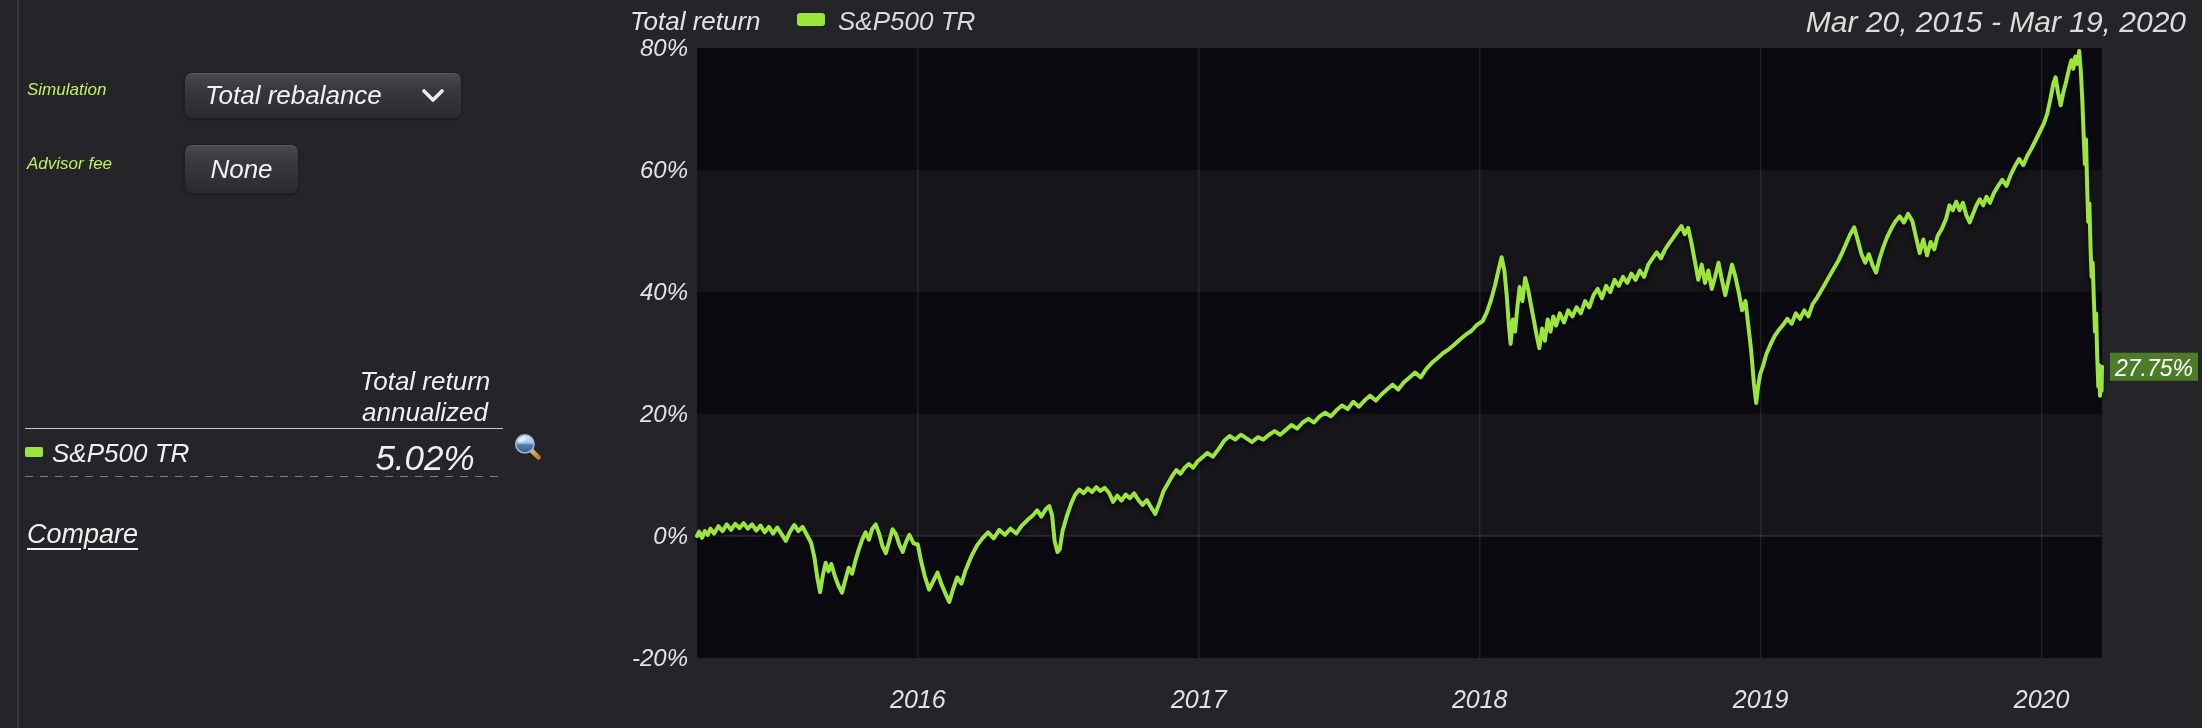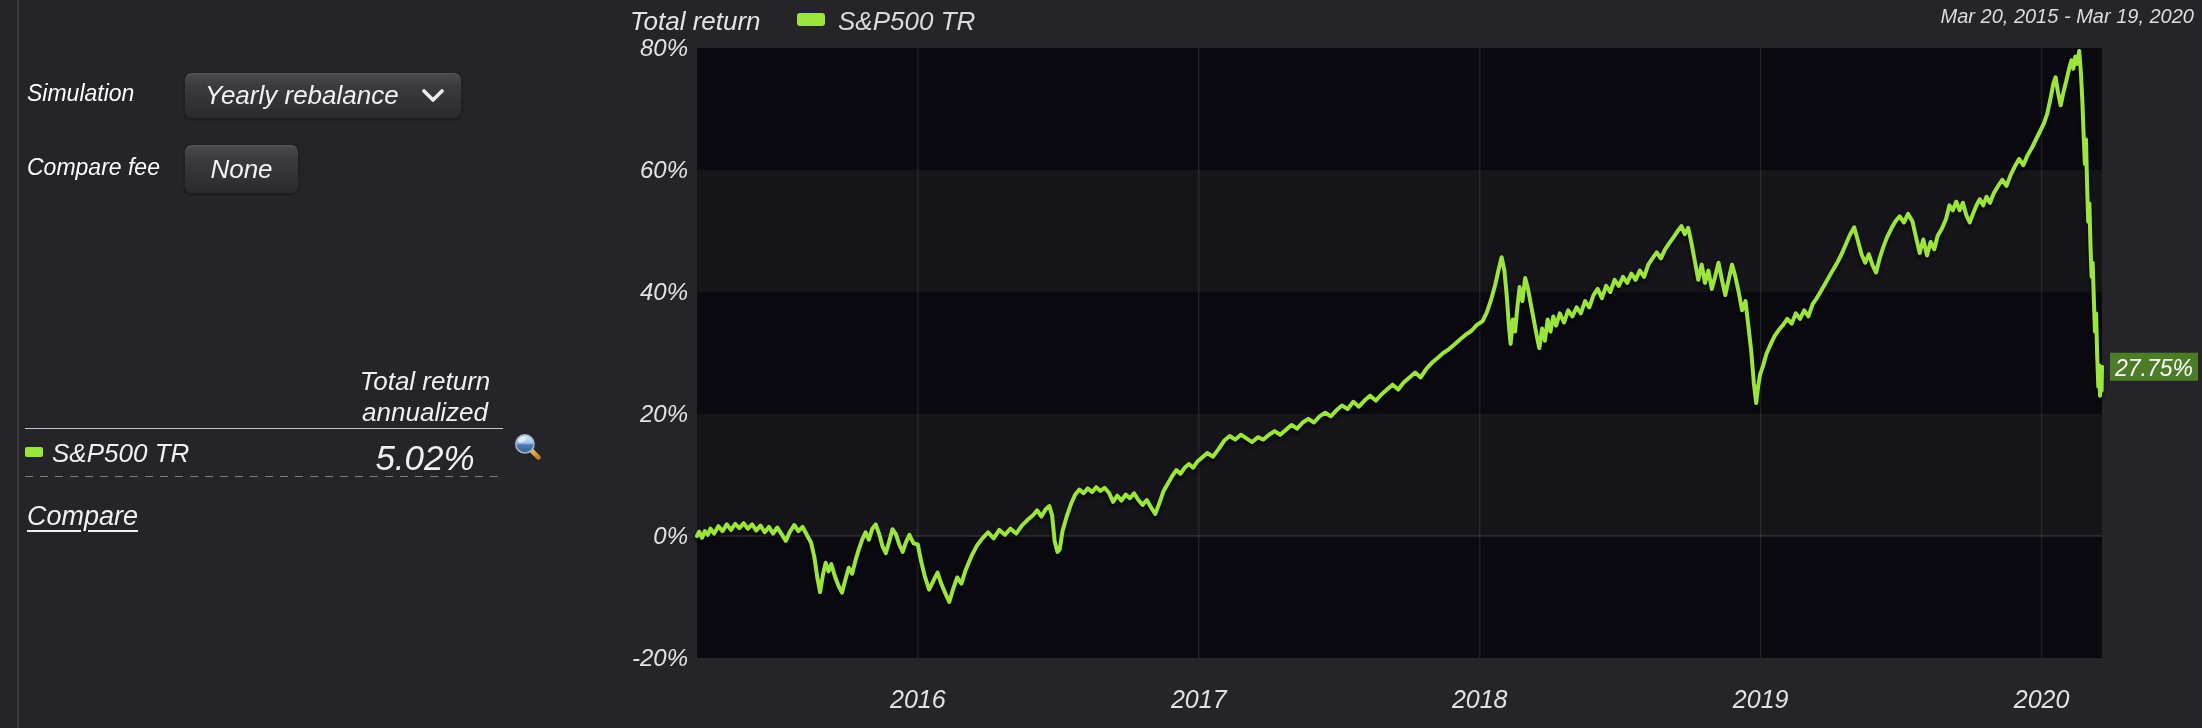--- a/index.html
+++ b/index.html
@@ -6,69 +6,69 @@
   .app{
     position:relative;width:2202px;height:728px;overflow:hidden;
     background:#252429;
     font-family:"Liberation Sans","DejaVu Sans",sans-serif;
     color:#f0f0f0;
     -webkit-font-smoothing:antialiased;
   }
   .abs{position:absolute;font-style:italic;}
   
   .panel-divider{left:17px;top:0;bottom:0;width:2px;background:#39393f;}
-  .field-label{font-size:23px;color:#ffffff;text-align:center;}
+  .field-label{font-size:17px;color:#bef264;text-align:center;}
   .btn{
     background:linear-gradient(180deg,#4a4a4f 0%,#3a3a3f 30%,#2a2a2e 100%);
     border:1px solid #202023;border-radius:8px;
     box-shadow:inset 0 1px 0 rgba(255,255,255,.09),0 1px 2px rgba(0,0,0,.35);
     color:#f2f2f2;font-size:26px;
     display:flex;align-items:center;box-sizing:border-box;
     cursor:pointer;
   }
   .dropdown{left:184px;top:72px;width:278px;height:47px;justify-content:space-between;padding:0 16px 0 20px;}
   .none-btn{left:184px;top:144px;width:115px;height:50px;justify-content:center;}
   .tbl-header{left:330px;top:366px;width:190px;text-align:center;font-size:26px;line-height:31px;color:#f0f0f0;}
   .tbl-rule{left:25px;top:428px;width:478px;height:1px;background:#c6c6c6;}
   .tbl-dashed{left:25px;top:476px;width:478px;height:2px;
     background:repeating-linear-gradient(90deg,#7d7d7d 0 8px,transparent 8px 15px);
     background-size:100% 1px;background-repeat:no-repeat;}
   .row-swatch{left:25px;top:447px;width:18px;height:10px;border-radius:2px;}
   .row-name{left:52px;top:438px;font-size:26px;color:#f0f0f0;}
   .row-value{left:330px;top:438px;width:190px;text-align:center;font-size:35px;color:#f0f0f0;}
   .row-zoom{left:512px;top:431px;width:31px;height:31px;cursor:pointer;}
-  .compare-link{left:27px;top:501px;font-size:27px;color:#f0f0f0;text-decoration:underline;text-underline-offset:5px;cursor:pointer;}
+  .compare-link{left:27px;top:519px;font-size:27px;color:#f0f0f0;text-decoration:underline;text-underline-offset:5px;cursor:pointer;}
   
   .chart-region{left:620px;top:0;width:1582px;height:728px;}
   .chart-title{left:10px;top:6px;font-size:26px;color:#e4e4e4;}
   .legend-swatch{left:177px;top:13px;width:28px;height:13px;border-radius:3px;}
   .legend-label{left:218px;top:6px;font-size:26px;color:#dadada;}
-  .date-range{right:8px;top:5px;font-size:20px;color:#dcdcdc;}
+  .date-range{right:16px;top:5px;font-size:30px;color:#dcdcdc;}
   .series-path{filter:drop-shadow(0px 3px 2px rgba(0,0,0,0.6));}
   svg text{font-family:"Liberation Sans","DejaVu Sans",sans-serif;}
 </style>
 </head>
 <body>
 
 <div class="app" style="background-color: rgb(37, 36, 41);">
 
   <div class="abs panel-divider"></div>
 
   <div class="abs field-label" style="left:27px;top:80px;">Simulation</div>
 
   <div class="abs btn dropdown">
-    <span>Yearly rebalance</span>
+    <span>Total rebalance</span>
     <span style="display:flex;">
       <svg width="24" height="14" viewBox="0 0 24 14">
         <polyline points="3,2 12,11 21,2" fill="none" stroke="#ececec" stroke-width="3.6" stroke-linecap="round" stroke-linejoin="round"></polyline>
       </svg>
     </span>
   </div>
 
-  <div class="abs field-label" style="left:27px;top:154px;">Compare fee</div>
+  <div class="abs field-label" style="left:27px;top:154px;">Advisor fee</div>
 
   <div class="abs btn none-btn">
     <span>None</span>
   </div>
 
   <div class="abs tbl-header">
     <div>Total return</div>
     <div>annualized</div>
   </div>
   <div class="abs tbl-rule"></div>

